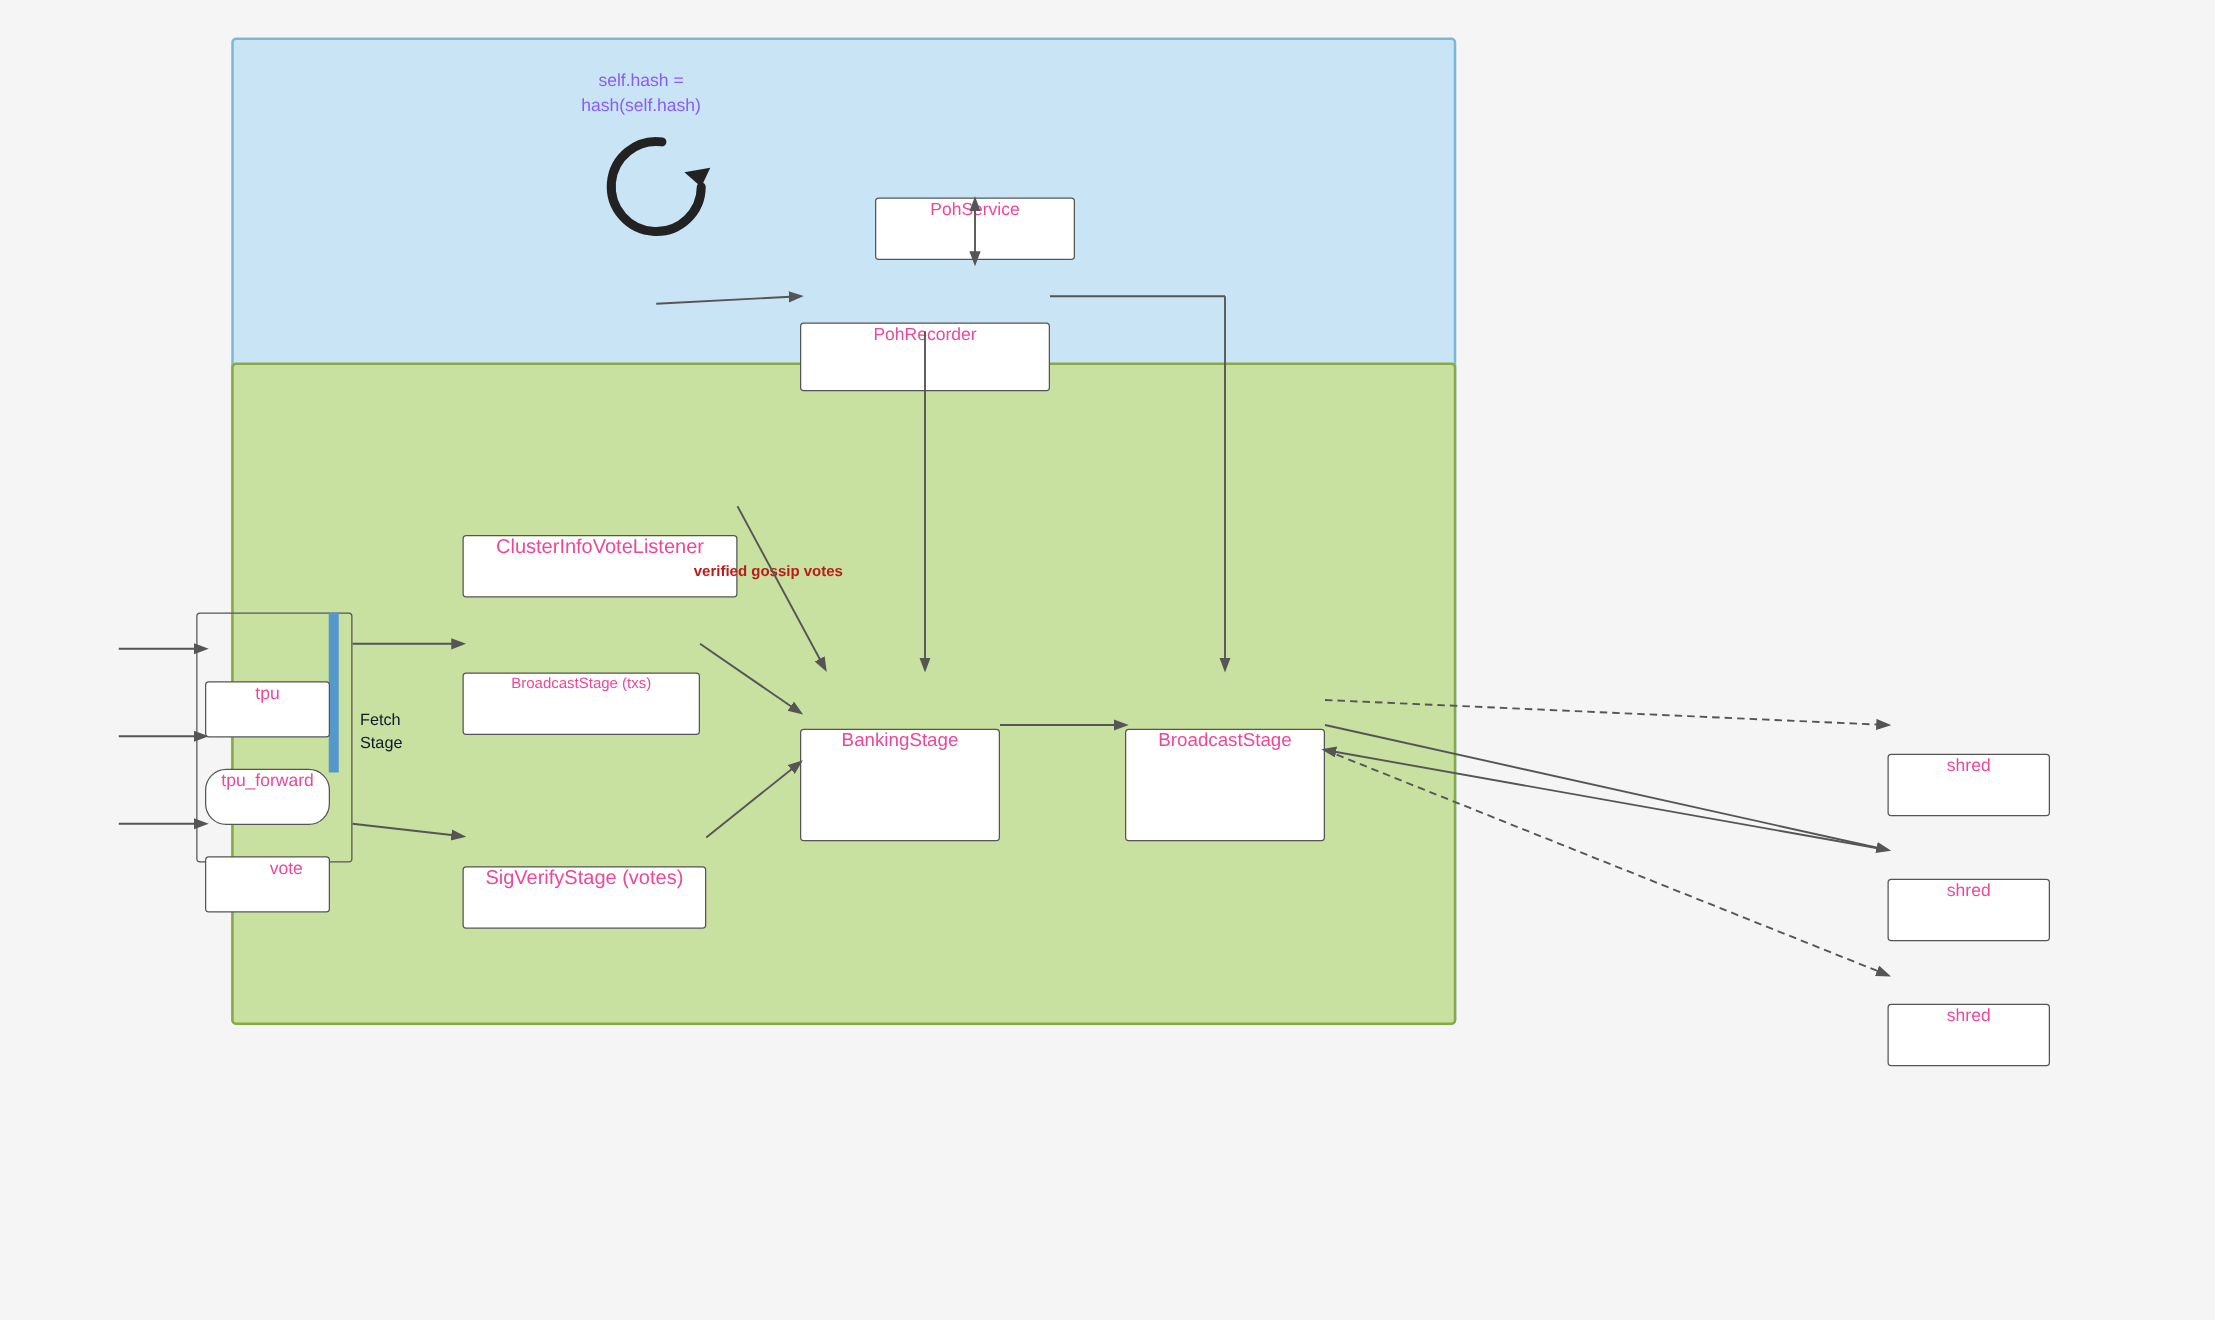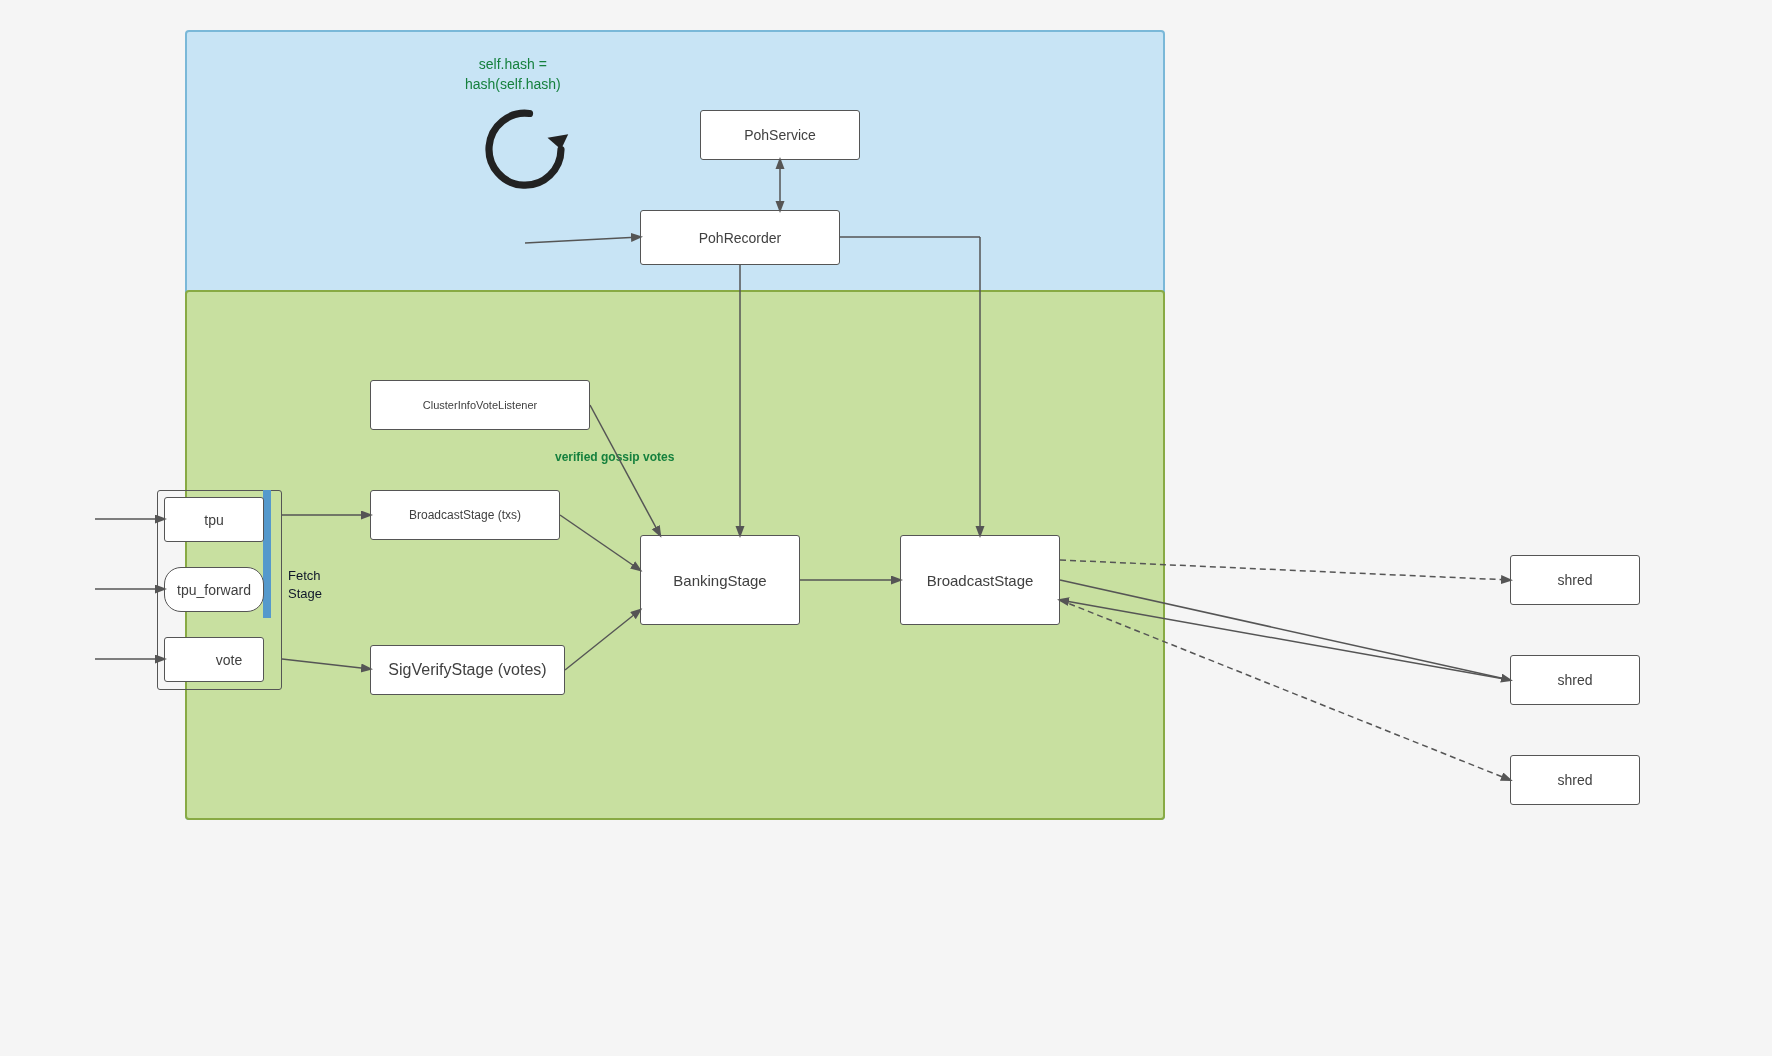--- a/index.html
+++ b/index.html
@@ -45,26 +45,26 @@
       border-radius: 4px;
     }
 
     
     .box {
       position: absolute;
       background: white;
       border: 1.5px solid #555;
       border-radius: 3px;
       display: flex;
-      align-items: center;
       justify-content: center;
       text-align: center;
       font-size: 14px;
       font-weight: normal;
-      color: #404040;
+      color: #ec4899;
+      margin-top: 48px;
     }
 
     .box.poh-service {
       left: 700px;
       top: 110px;
       width: 160px;
       height: 50px;
     }
 
     .box.poh-recorder {
@@ -158,21 +158,21 @@
       font-weight: normal;
     }
 
     
     .self-hash-label {
       position: absolute;
       left: 465px;
       top: 55px;
       font-size: 14px;
       text-align: center;
-      color: #15803d;
+      color: #8b5cf6;
     }
 
     
     .circular-arrow {
       position: absolute;
       left: 480px;
       top: 100px;
       width: 90px;
       height: 90px;
       font-size: 80px;
@@ -202,21 +202,21 @@
       height: 50px;
     }
 
     
     .gossip-label {
       position: absolute;
       left: 555px;
       top: 450px;
       font-size: 12px;
       font-weight: bold;
-      color: #15803d;
+      color: #b91c1c;
     }
 
     
     .blue-bar {
       position: absolute;
       left: 263px;
       top: 490px;
       width: 8px;
       height: 128px;
       background: #5599cc;
@@ -271,21 +271,21 @@
 
   <div class="box tpu-forward">
     <span>tpu_forward</span>
   </div>
 
   <div class="box vote">
     <span>vote</span>
   </div>
 
   <div class="box cluster-info">
-    <span style="font-size:11px;">ClusterInfoVoteListener</span>
+    <span style="font-size:16px;">ClusterInfoVoteListener</span>
   </div>
 
   <div class="box sig-verify-txs">
     <span style="font-size:12px;">BroadcastStage (txs)</span>
   </div>
 
   <div class="box sig-verify-votes">
     <span style="font-size:16px;">SigVerifyStage (votes)</span>
   </div>
 

